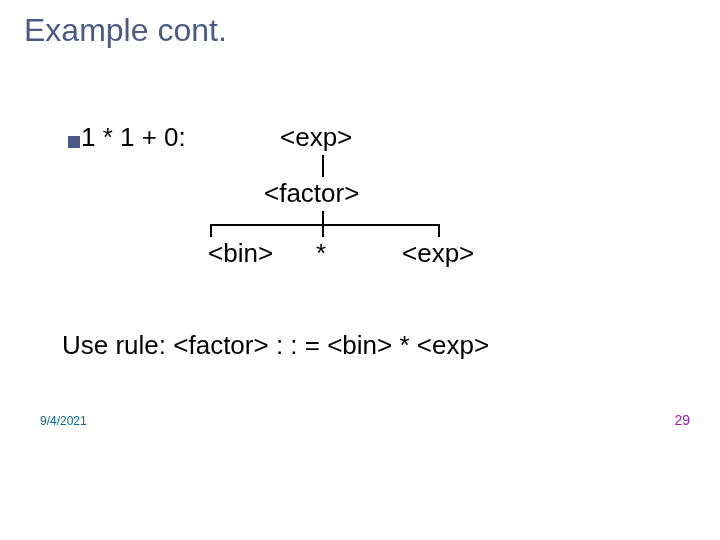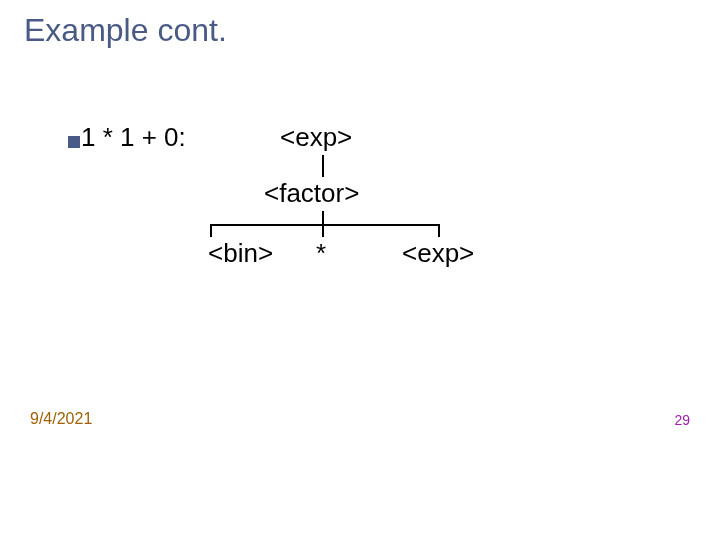--- a/index.html
+++ b/index.html
@@ -35,24 +35,24 @@
     font-size: 26px;
     color: #000;
     white-space: nowrap;
   }
   .conn {
     position: absolute;
     background: #000;
   }
   .footer-date {
     position: absolute;
-    left: 30px;
+    left: 40px;
     bottom: 16px;
-    font-size: 16px;
-    color: #a16207;
+    font-size: 12px;
+    color: #0369a1;
   }
   .footer-num {
     position: absolute;
     right: 30px;
     bottom: 16px;
     font-size: 14px;
     color: #a21caf;
   }
 </style>
 </head>
@@ -77,17 +77,18 @@
   <div class="conn" style="left:210px; top:224px; width:230px; height:2px;"></div>
 
   <div class="conn" style="left:210px; top:224px; width:2px; height:13px;"></div>
   <div class="conn" style="left:322px; top:224px; width:2px; height:13px;"></div>
   <div class="conn" style="left:438px; top:224px; width:2px; height:13px;"></div>
 
   <div class="txt" style="left:172px; top:238px;margin-left:36px;">&lt;bin&gt;</div>
   <div class="txt" style="left:316px; top:238px;">*</div>
   <div class="txt" style="left:402px; top:238px;">&lt;exp&gt;</div>
 
+  <div class="txt" style="left:62px; top:330px;">Use rule:  &lt;factor&gt;  : : =  &lt;bin&gt; *  &lt;exp&gt;</div>
 
   <div class="footer-date">9/4/2021</div>
   <div class="footer-num">29</div>
 
 </div>
 
 </body></html>

